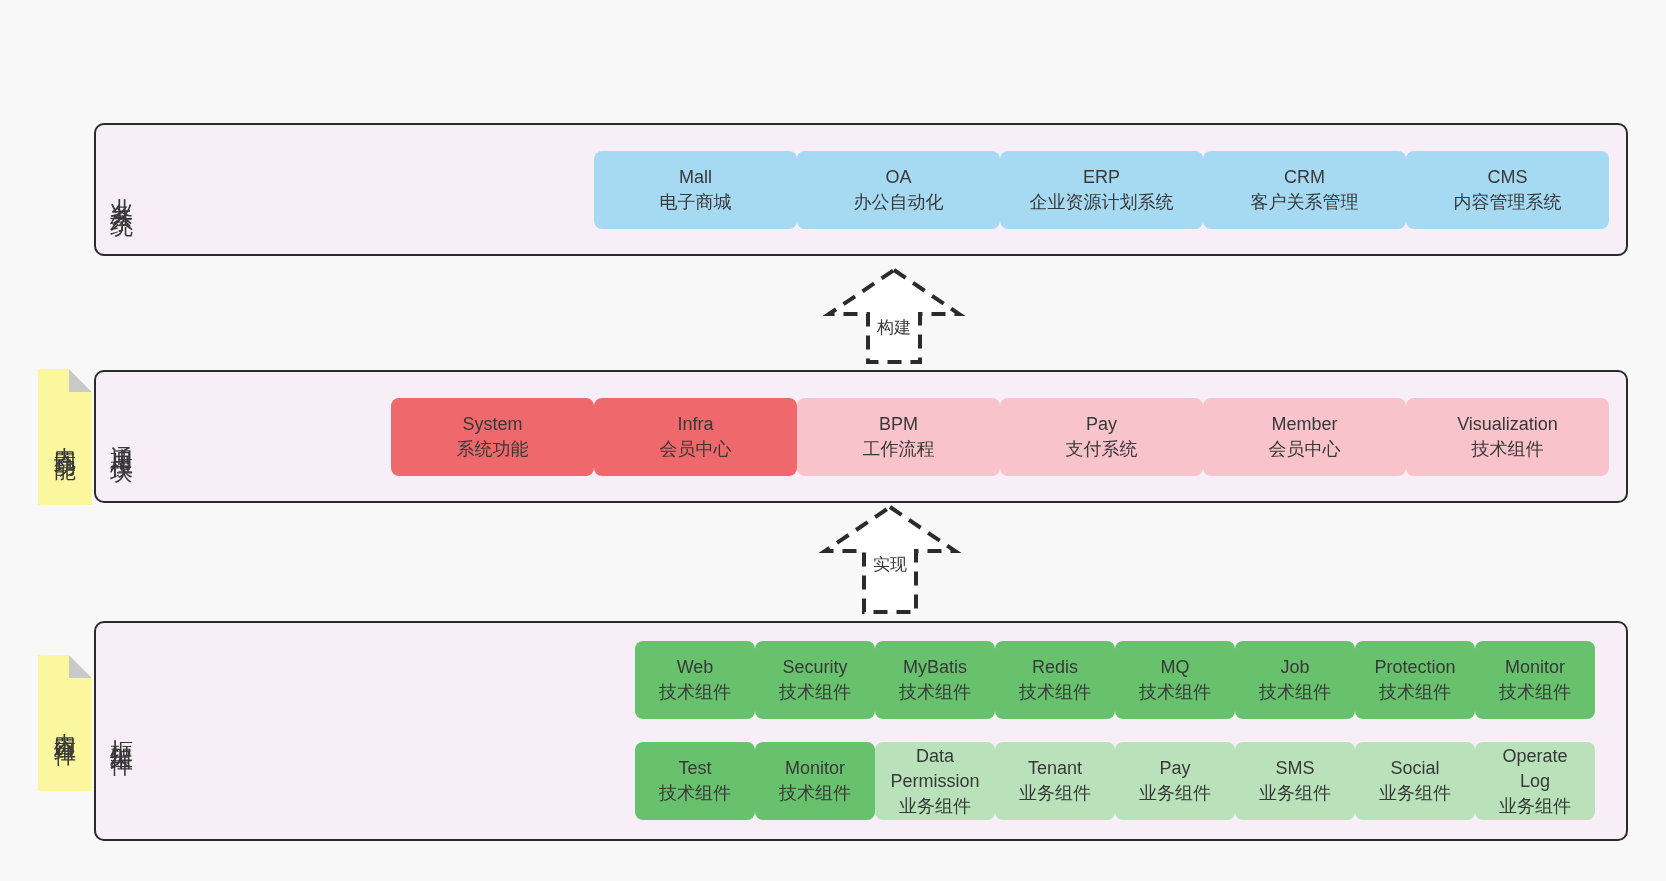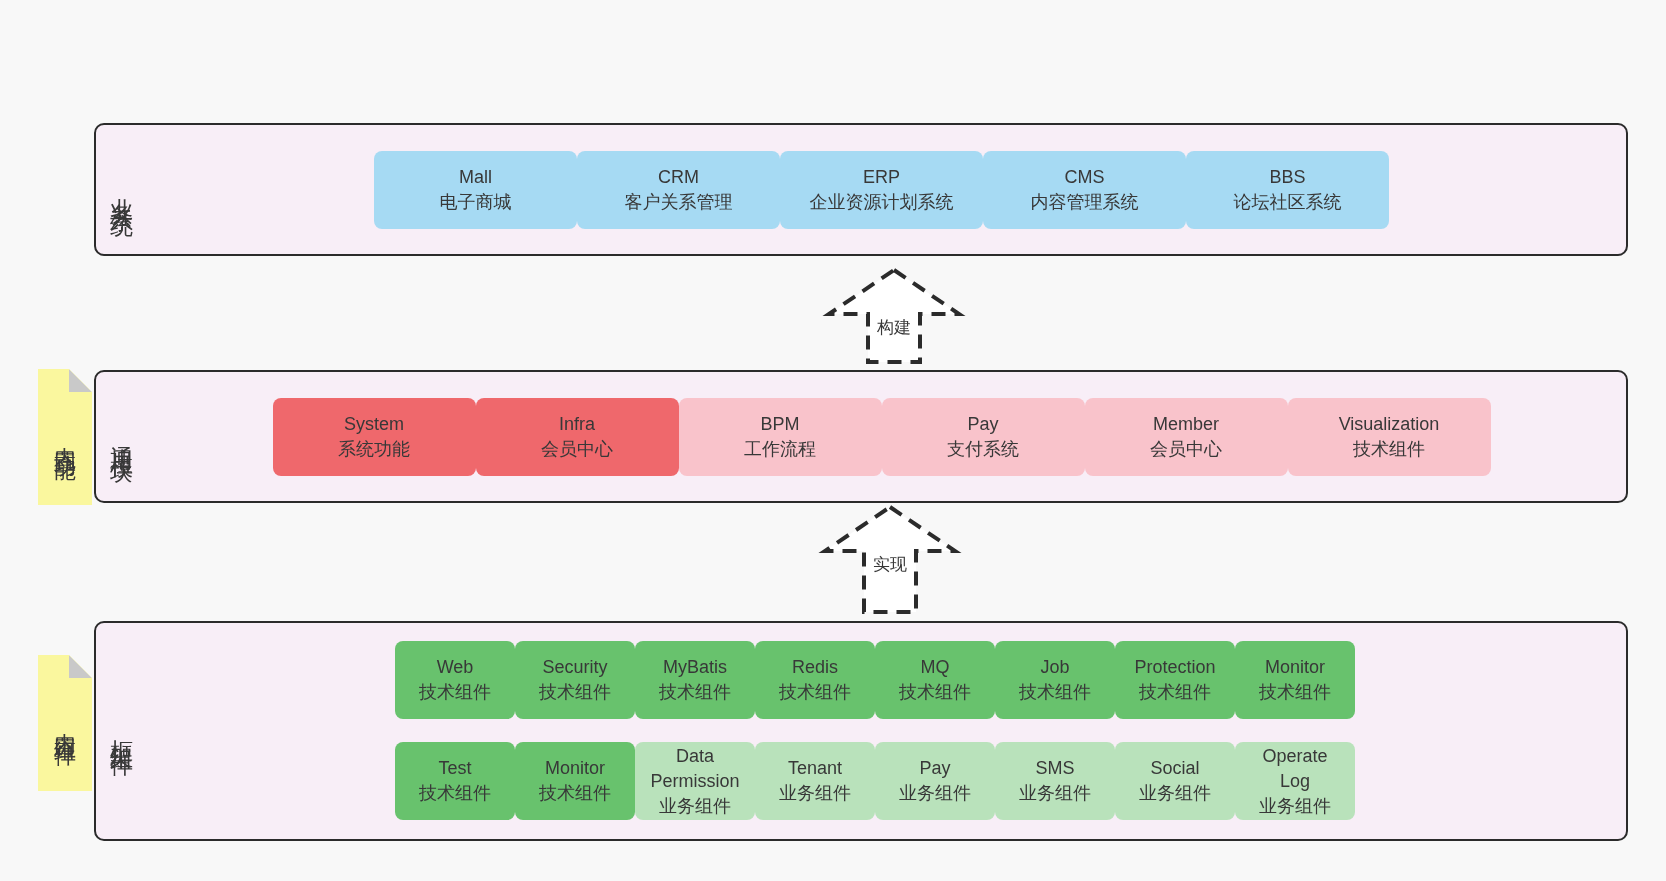--- a/index.html
+++ b/index.html
@@ -32,21 +32,21 @@
     writing-mode:vertical-rl;
     text-orientation:upright;
     font-size:23px;
     letter-spacing:5px;
     color:var(--text,#383838);
     white-space:nowrap;
   }
 
   .row{
     display:flex;
-    justify-content:center;
+    justify-content:flex-end;
     align-items:center;
   }
   .row6{
     position:absolute;
     left:58px;right:17px;top:50%;
     transform:translateY(-50%);
   }
   .comp-rows{
     position:absolute;
     left:59px;right:31px;top:18px;bottom:19px;
@@ -127,34 +127,34 @@
 <div class="canvas">
 
   <section class="band" id="band-0">
     <span class="band-label">业务系统</span>
     <div class="row row6">
         <div class="box v-blue">
           <span class="box-title">Mall</span>
           <span class="box-sub">电子商城</span>
         </div>
         <div class="box v-blue">
+          <span class="box-title">OA</span>
+          <span class="box-sub">办公自动化</span>
+        </div>
+        <div class="box v-blue">
+          <span class="box-title">ERP</span>
+          <span class="box-sub">企业资源计划系统</span>
+        </div>
+        <div class="box v-blue">
           <span class="box-title">CRM</span>
           <span class="box-sub">客户关系管理</span>
         </div>
         <div class="box v-blue">
-          <span class="box-title">ERP</span>
-          <span class="box-sub">企业资源计划系统</span>
-        </div>
-        <div class="box v-blue">
           <span class="box-title">CMS</span>
           <span class="box-sub">内容管理系统</span>
-        </div>
-        <div class="box v-blue">
-          <span class="box-title">BBS</span>
-          <span class="box-sub">论坛社区系统</span>
         </div>
       </div>
   </section>
 
   <div class="arrow" id="arrow-0">
     <svg viewBox="0 0 150 98" preserveAspectRatio="none">
       <path d="M75,3 L140,47 L101,47 L101,95 L49,95 L49,47 L10,47 Z" fill="#ffffff" stroke="#2b2b2b" stroke-width="4" stroke-dasharray="14 9" stroke-linejoin="miter"></path>
     </svg>
     <span class="arrow-label">构建</span>
   </div>

